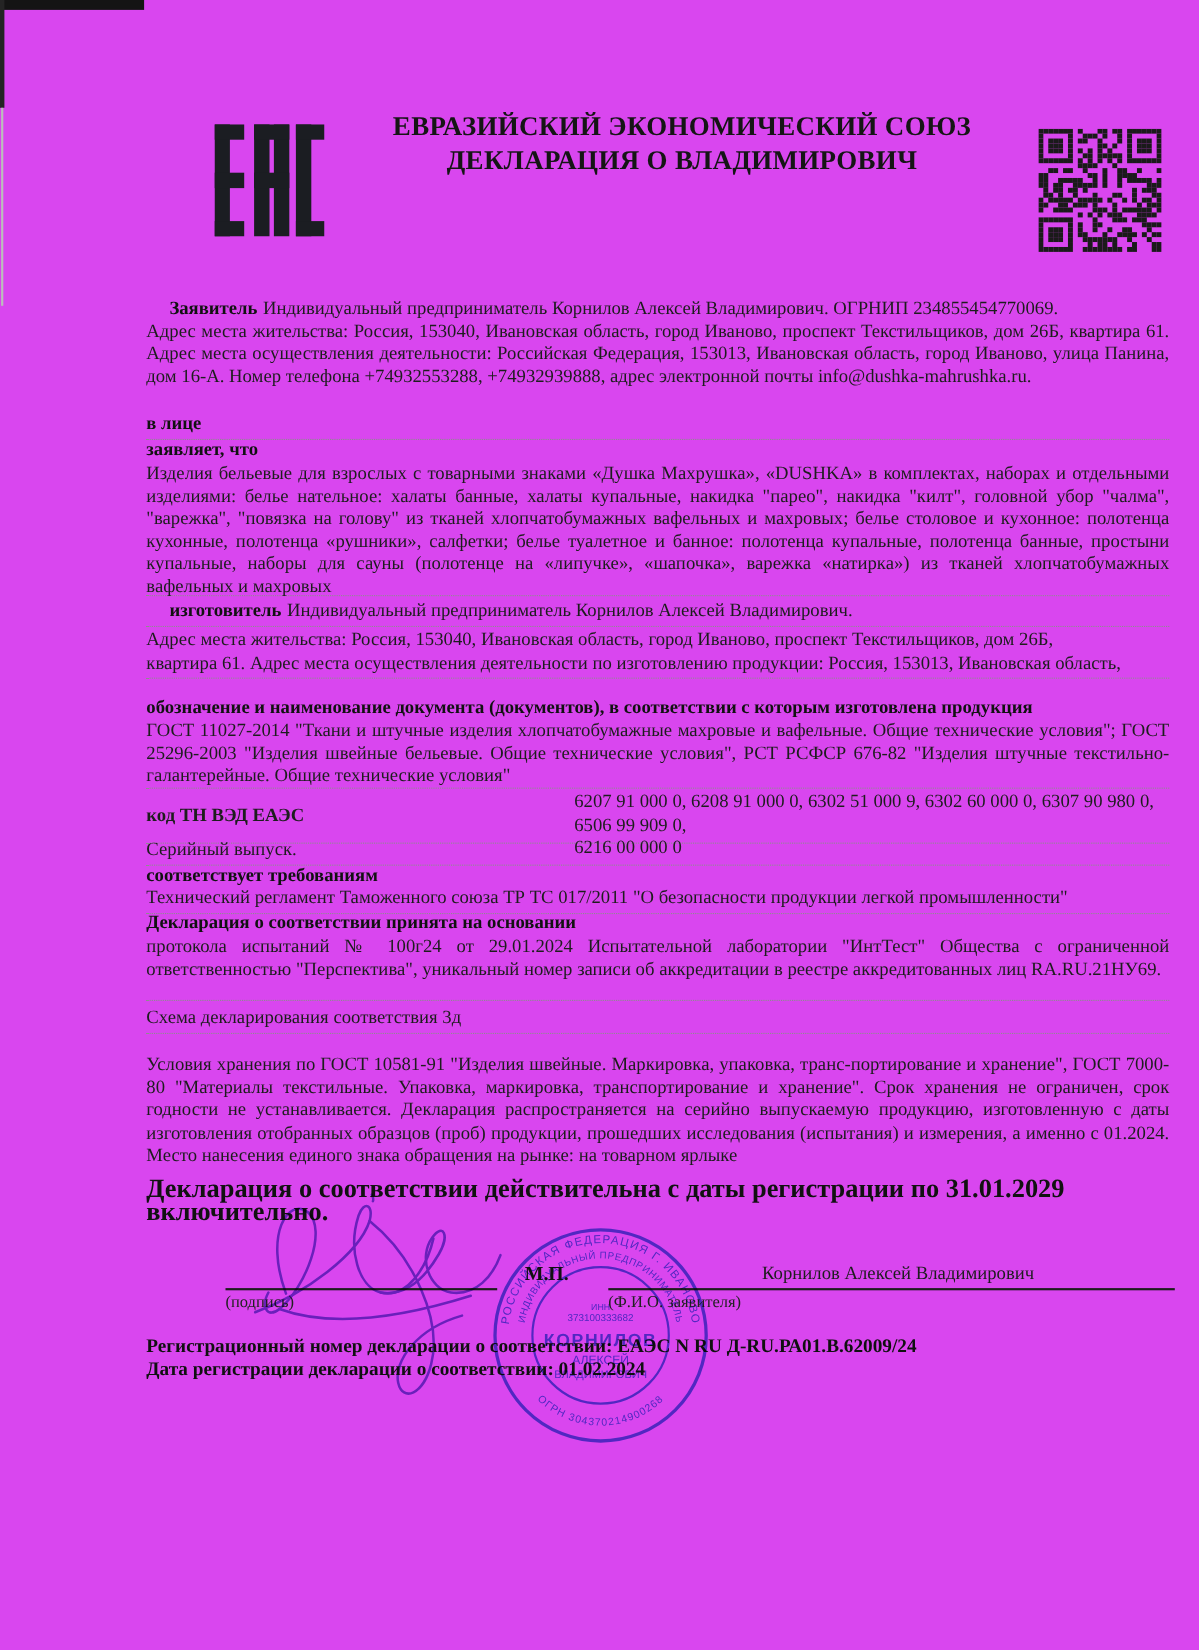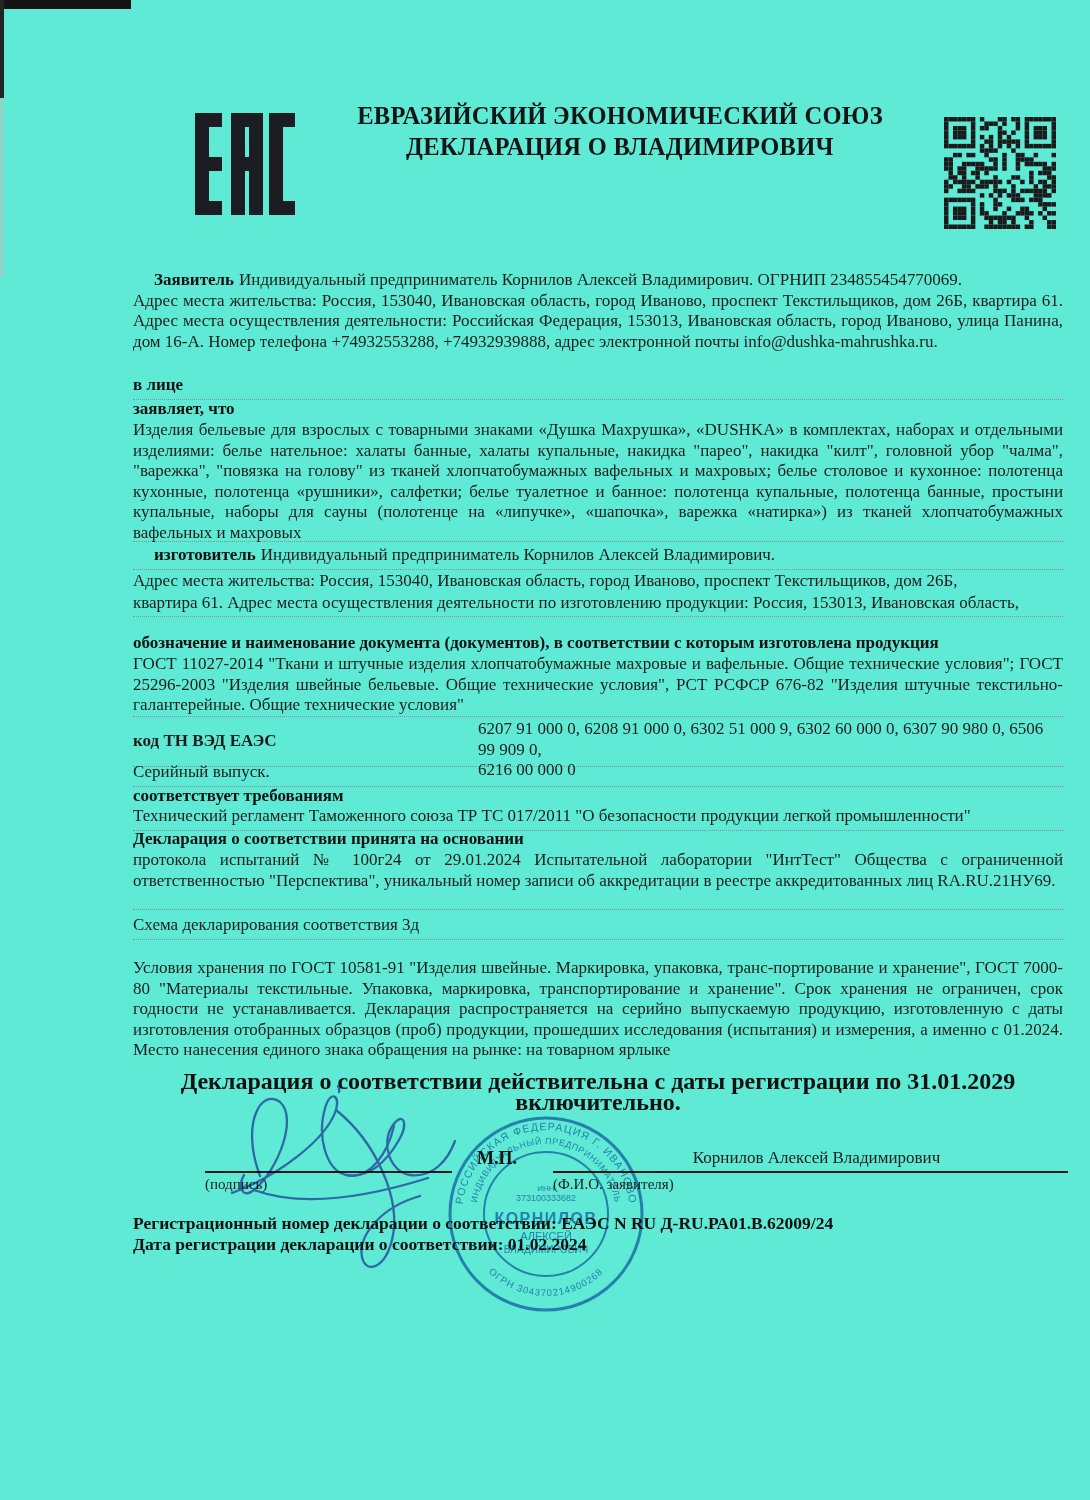--- a/index.html
+++ b/index.html
@@ -1,35 +1,35 @@
 <!DOCTYPE html>
 <html><head>
 <meta charset="utf-8">
 <style>
   html,body{margin:0;padding:0;background:#e8e8e8;}
-  .page{position:relative;width:1090px;height:1500px;margin:0 auto;background:#5eead4;overflow:hidden;
+  .page{position:relative;width:1090px;height:1500px;margin:0 auto;background:#d946ef;overflow:hidden;
         font-family:"Liberation Serif","DejaVu Serif",serif;color:#1d1d1d;}
   
   .art-top{position:absolute;left:0;top:0;width:131px;height:9px;background:#141414;}
   .art-left{position:absolute;left:0;top:0;width:4px;height:98px;background:#242424;}
   .art-left2{position:absolute;left:1px;top:98px;width:2px;height:180px;background:#bcbcbc;}
   
   .eac{position:absolute;left:195px;top:113px;width:100px;height:102px;}
   .title{position:absolute;left:305px;top:100px;width:630px;text-align:center;
          font-weight:bold;font-size:24.5px;line-height:31px;color:#151515;letter-spacing:.3px;}
   .qr{position:absolute;left:944px;top:117px;width:112px;height:112px;}
   
   .blk{position:absolute;left:133px;width:930px;font-size:17px;line-height:20.6px;}
   .just{text-align:justify;text-align-last:left;}
   .lbl{font-weight:bold;color:#111;margin-right:5px;margin-left:21px;}
-  .bold{font-weight:bold;color:#111;text-align:center;}
+  .bold{font-weight:bold;color:#111;}
   .sep{border-bottom:1.6px dotted #8d8d8d;padding-bottom:3px;}
   .tnved{display:flex;}
   .tnved .tl{width:345px;text-align:left;font-weight:bold;align-self:center;}
-  .tnved .tc{flex:1;}
+  .tnved .tc{flex:1;margin-left:44px;}
   
   .mp{position:absolute;left:477px;top:1148px;font-weight:bold;font-size:18px;color:#111;}
   .sline{position:absolute;border-top:2px solid #1c1c1c;height:0;}
   .scap{position:absolute;text-align:left;font-size:15px;color:#222;}
   .fio-name{position:absolute;left:559px;top:1148px;width:515px;text-align:center;font-size:17px;}
   .reg{position:absolute;left:133px;top:1213px;width:930px;font-weight:bold;font-size:17.5px;line-height:21px;color:#101010;}
   .sig{position:absolute;left:188px;top:1078px;width:322px;height:202px;mix-blend-mode:multiply;}
   .stamp{position:absolute;left:446px;top:1114px;width:200px;height:200px;mix-blend-mode:multiply;opacity:.88;}
   .stamp text,.stamp textPath{font-family:"Liberation Sans","DejaVu Sans",sans-serif;}
 </style>

